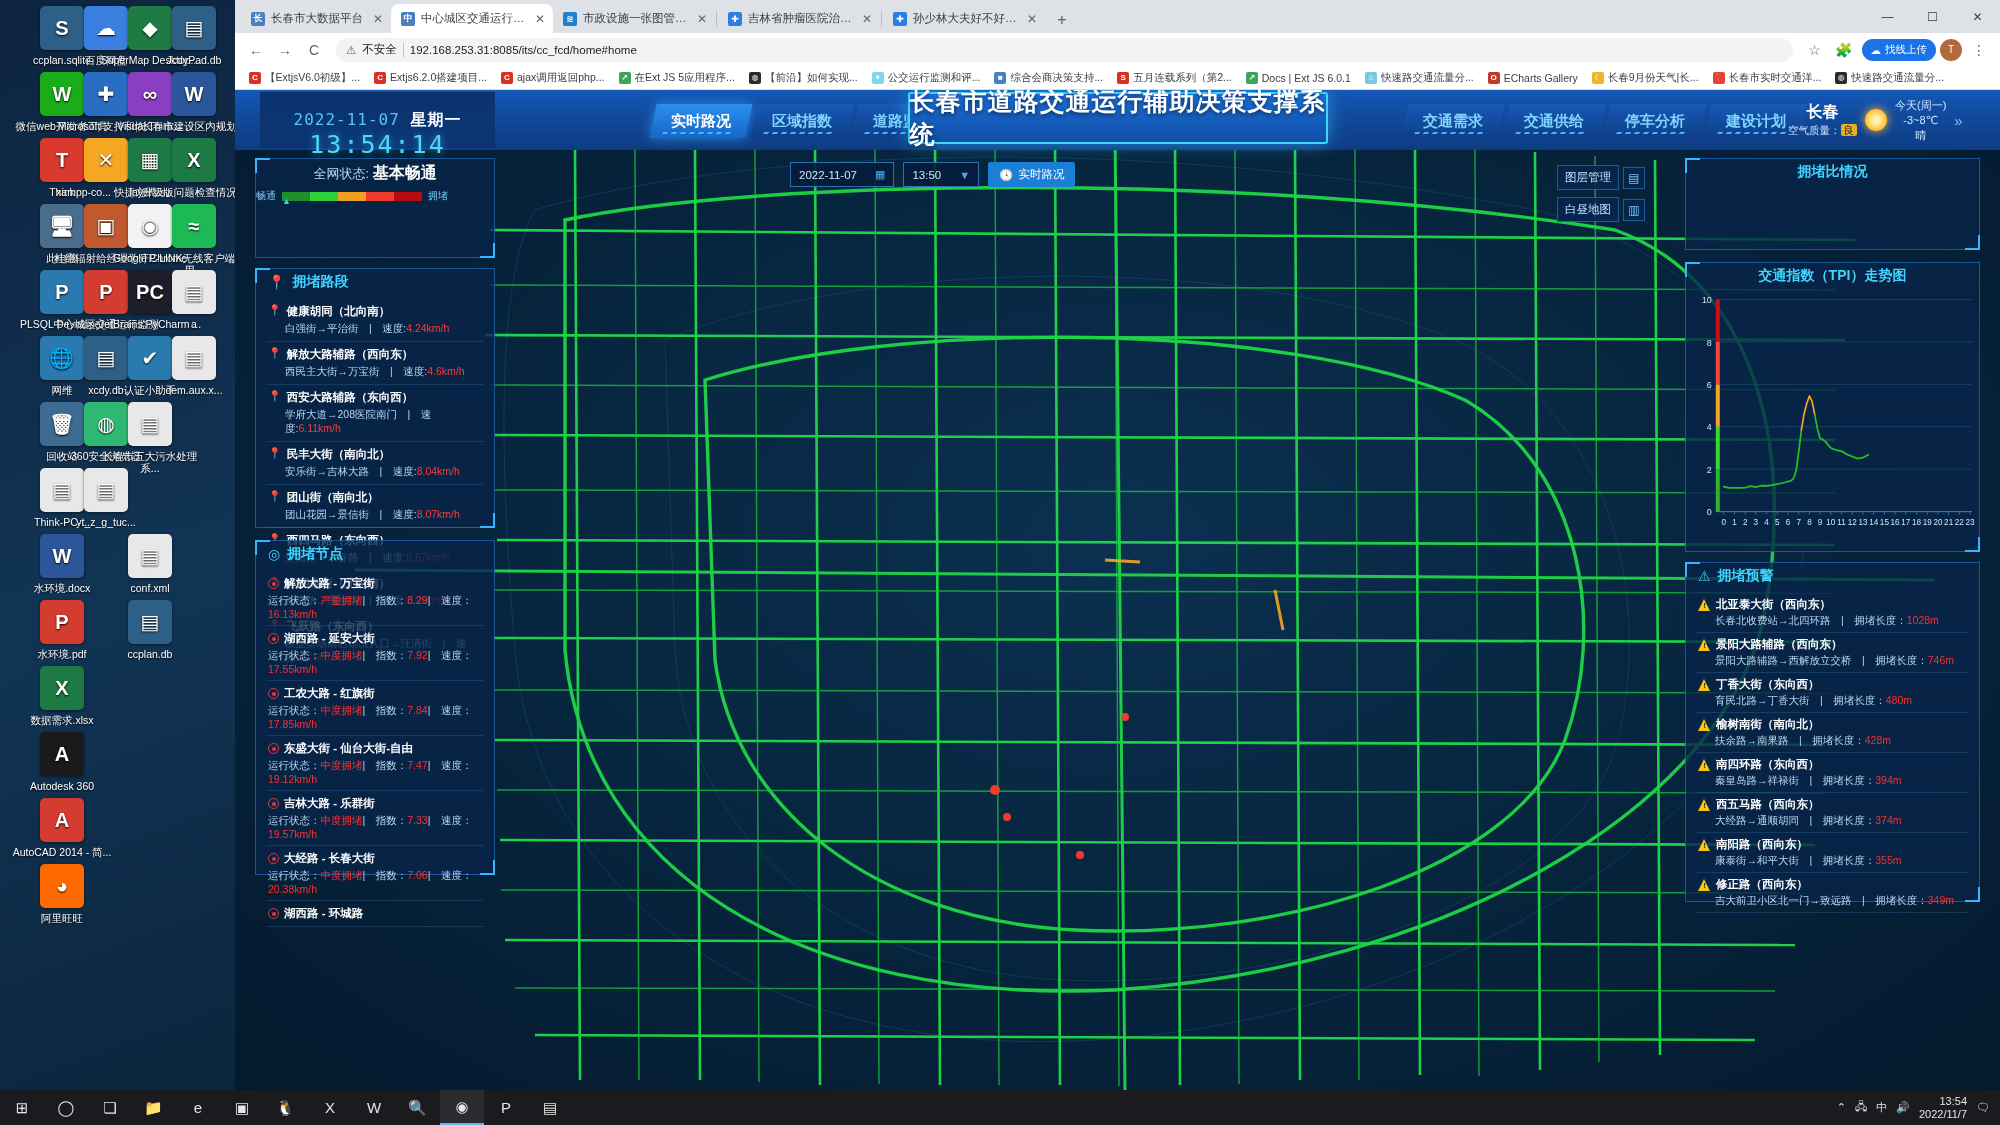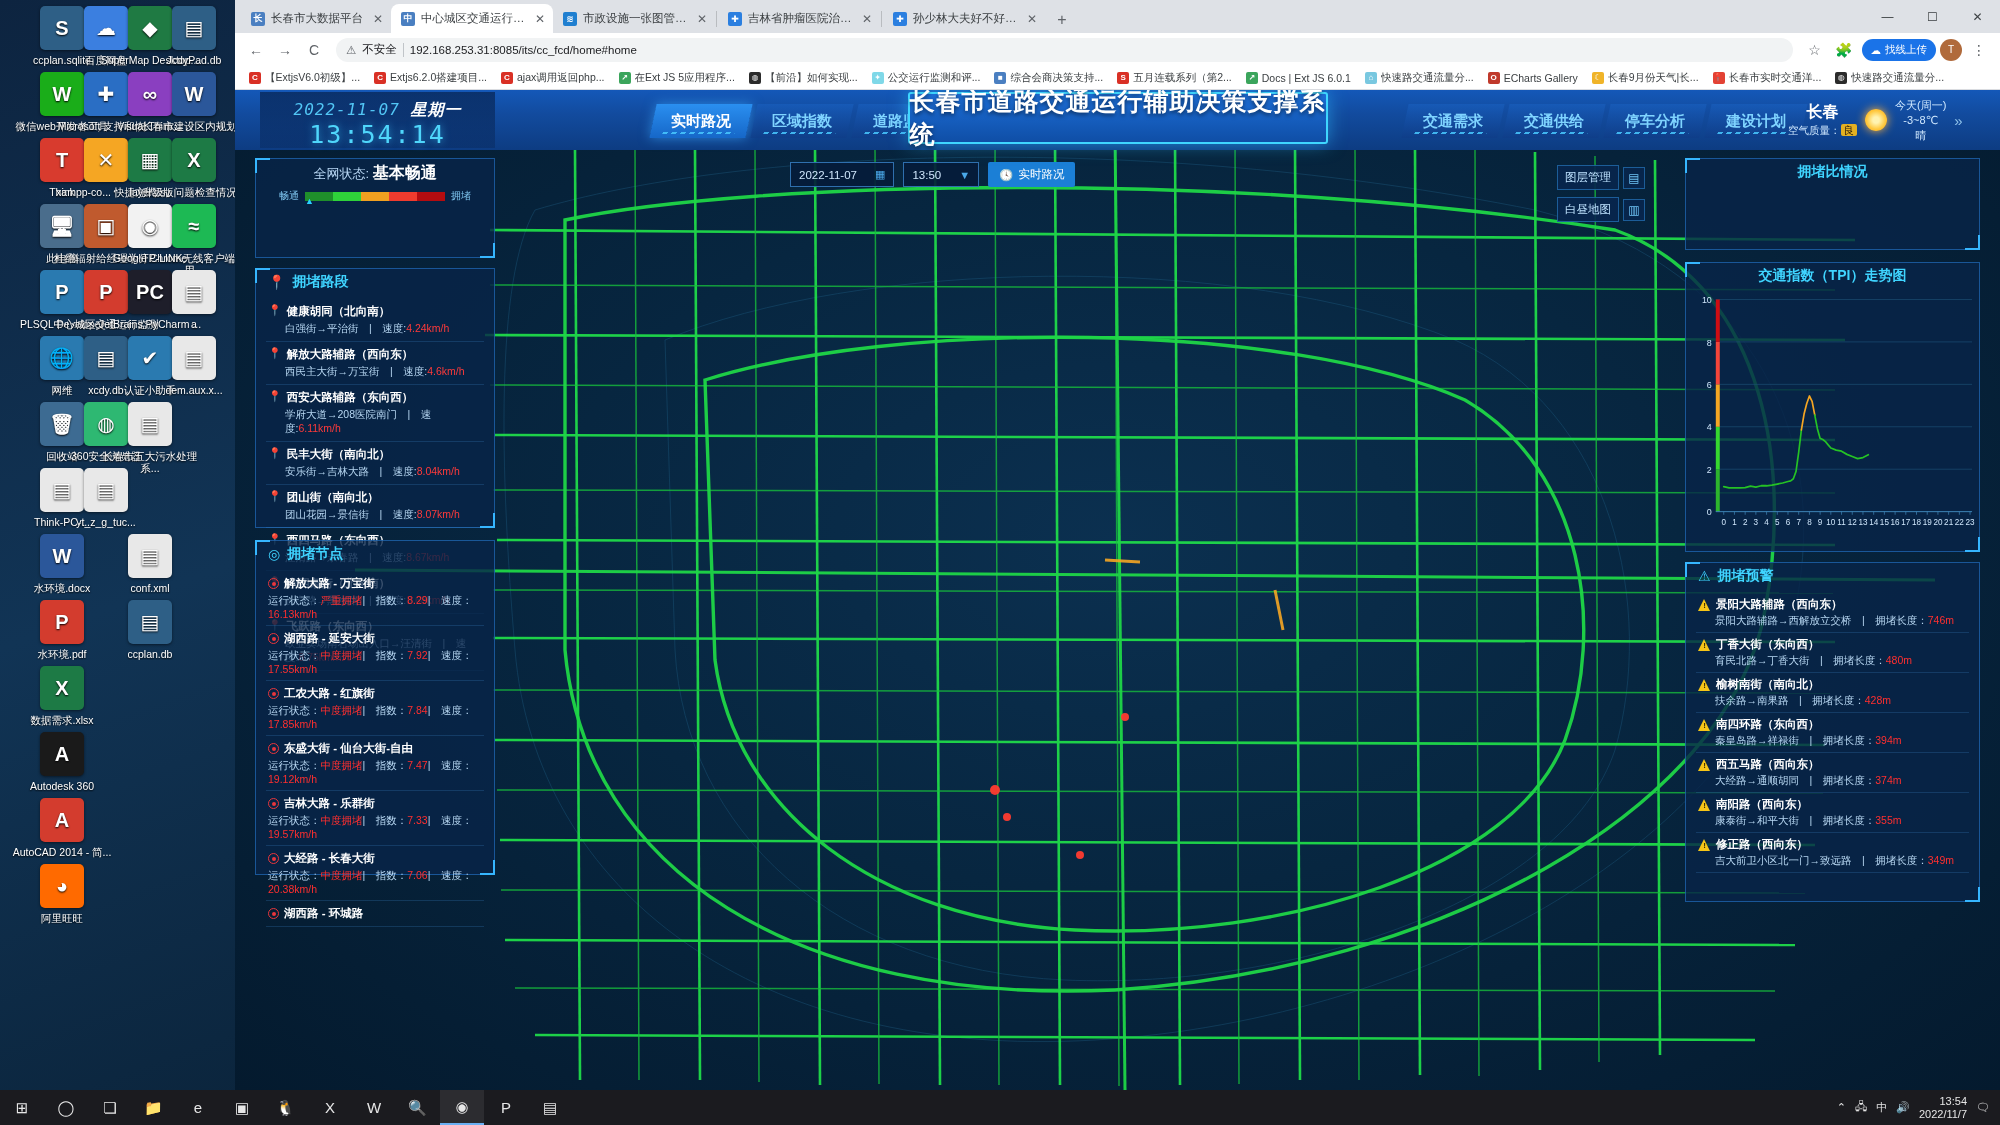--- a/index.html
+++ b/index.html
@@ -62,21 +62,21 @@
   #mapbg { position:absolute; inset:0;
            background:radial-gradient(ellipse at 50% 45%, #0b3050 0%, #072640 45%, #041a2e 100%); }
   #roadsvg { position:absolute; inset:0; }
 
   
   #appheader { position:absolute; left:0; top:0; width:1765px; height:60px;
     background:linear-gradient(180deg,#1458b8 0%,#124b9e 40%,#0d3c82 100%); z-index:20; }
   #clockbox { position:absolute; left:25px; top:2px; width:235px; height:56px;
               background:linear-gradient(180deg,rgba(6,30,70,.65),rgba(6,30,70,.3)); text-align:center;
               font-family:"DejaVu Sans Mono",monospace; }
-  #clockbox .dline { color:#52c6f5; font-size:16px; letter-spacing:1px; padding-top:8px;font-style:italic; }
+  #clockbox .dline { color:#52c6f5; font-size:16px; letter-spacing:1px; padding-top:18px; }
   #clockbox .dline b { color:#fff; font-family:"Liberation Sans",sans-serif; font-size:16px; }
   #clockbox .tline { color:#4fd6fb; font-size:25px; letter-spacing:2px; line-height:28px;
                      text-shadow:0 0 8px rgba(60,200,255,.7); }
   .navgrp { position:absolute; top:14px; display:flex; gap:5px; }
   .navtab { height:34px; min-width:96px; padding:0 14px; display:flex; align-items:center; justify-content:center;
     font-size:15px; font-weight:bold; color:#7fd4ff; position:relative;
     background:linear-gradient(180deg,rgba(25,95,190,.65),rgba(15,60,135,.65));
     transform:skewX(-12deg); }
   .navtab span { transform:skewX(12deg); display:block; }
   .navtab.sel { color:#fff; background:linear-gradient(180deg,#2a8ff0,#1667c8);
@@ -106,21 +106,21 @@
   .panel::before { left:-1px; top:-1px; border-left:2px solid #36b6ff; border-top:2px solid #36b6ff; }
   .panel::after { right:-1px; bottom:-1px; border-right:2px solid #36b6ff; border-bottom:2px solid #36b6ff; }
   .ptitle { height:26px; display:flex; align-items:center; gap:7px; padding-left:12px;
             color:#3fd4ff; font-size:14px; font-weight:bold; }
   .ptitle.ctr { justify-content:center; padding-left:0; }
 
   
   #statuspanel { left:20px; top:68px; width:240px; height:100px; }
   #statuspanel .sh { text-align:center; color:#b9d8f5; font-size:13px; padding-top:4px; }
   #statuspanel .sh b { color:#fff; font-size:16px; }
-  #barrow { display:flex; align-items:center; justify-content:center; gap:6px; margin-top:5px; font-size:10px; color:#7fc6f0; }
+  #barrow { display:flex; align-items:center; justify-content:flex-start; gap:6px; margin-top:5px; font-size:10px; color:#7fc6f0; }
   #grad { width:140px; height:9px; display:flex; }
   #grad i { flex:1; }
   #carat { width:140px; height:7px; margin:1px auto 0; position:relative; }
   #carat::after { content:"▲"; position:absolute; left:22%; top:-5px; color:#2ad0ff; font-size:9px; }
   #metrics { display:flex; margin-top:2px; }
   #metrics .m { flex:1; text-align:center; position:relative; }
   #metrics .m + .m::before { content:""; position:absolute; left:0; top:4px; bottom:6px; width:1px;
                              background:rgba(90,170,230,.4); }
   #metrics .v { font-family:"DejaVu Sans Mono",monospace; color:#fff; font-size:22px; line-height:23px;
                 text-shadow:0 0 7px rgba(110,200,255,.6); }
@@ -875,20 +875,27 @@
 
       <div class="panel" id="alertpanel">
         <div class="ptitle">
           <span>⚠</span>
           <span>拥堵预警</span>
         </div>
         <div class="rowlist" id="alertrows">
             <div class="ar">
               <div class="an">
                 <span class="warnico"></span>
+                <span>北亚泰大街（西向东）</span>
+              </div>
+              <div class="ad"><span>长春北收费站→北四环路　|　</span><span>拥堵长度：</span><s>1028m</s></div>
+            </div>
+            <div class="ar">
+              <div class="an">
+                <span class="warnico"></span>
                 <span>景阳大路辅路（西向东）</span>
               </div>
               <div class="ad"><span>景阳大路辅路→西解放立交桥　|　</span><span>拥堵长度：</span><s>746m</s></div>
             </div>
             <div class="ar">
               <div class="an">
                 <span class="warnico"></span>
                 <span>丁香大街（东向西）</span>
               </div>
               <div class="ad"><span>育民北路→丁香大街　|　</span><span>拥堵长度：</span><s>480m</s></div>

